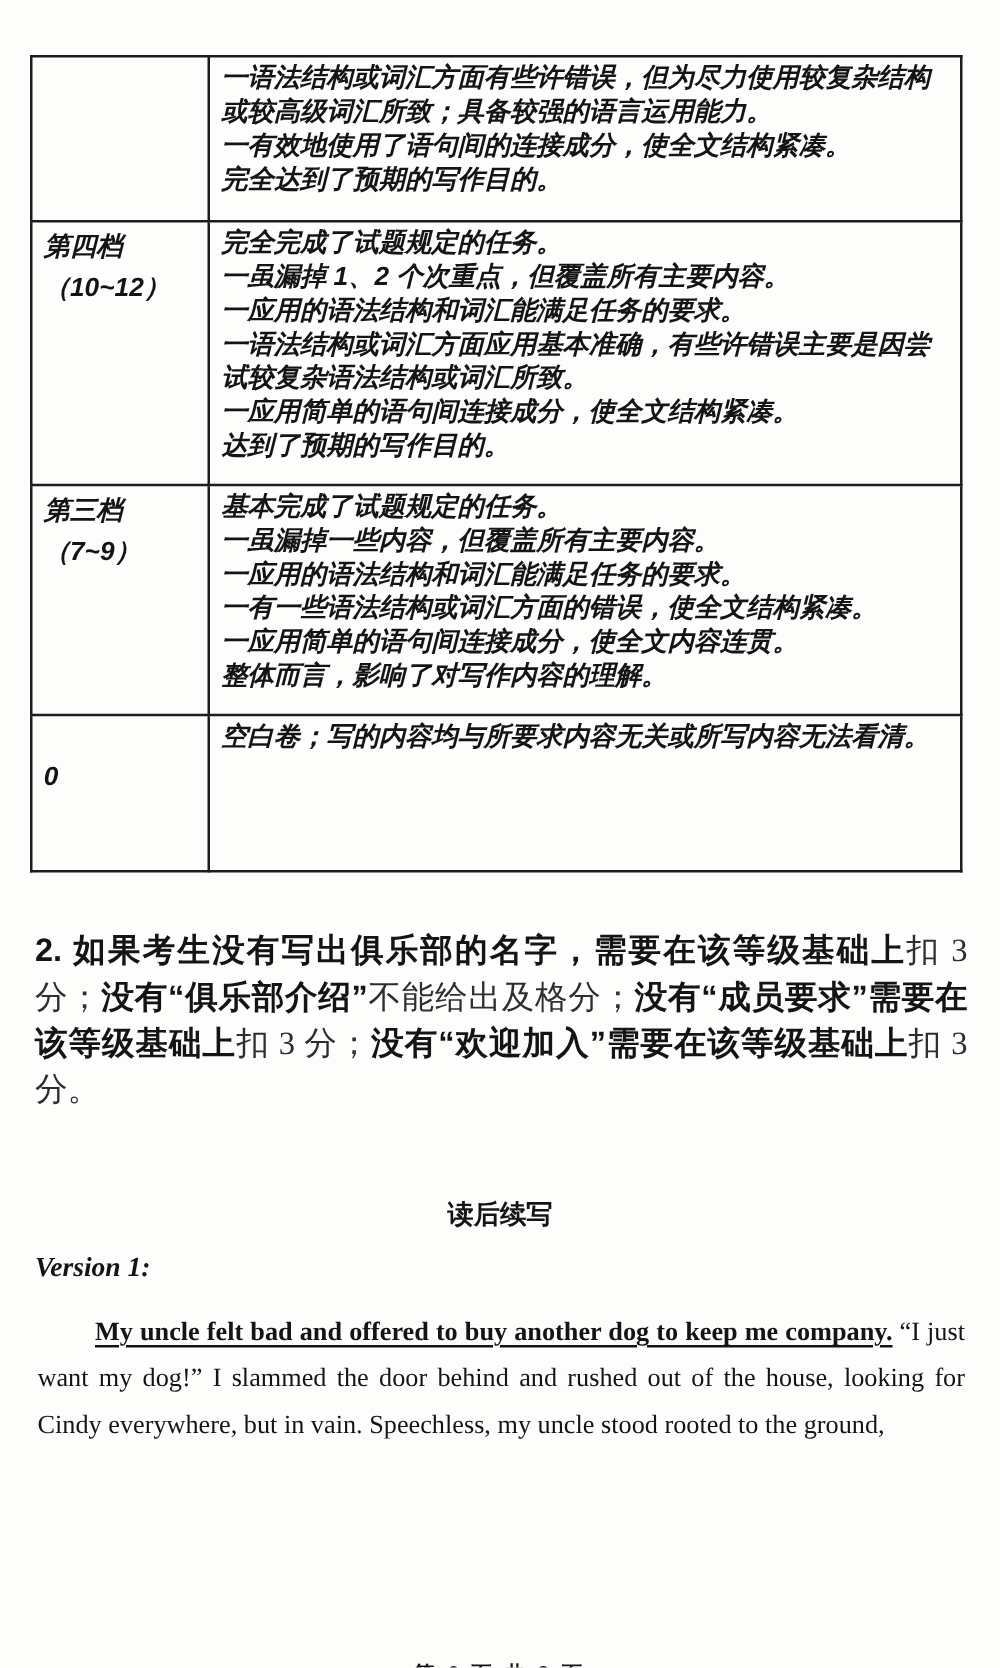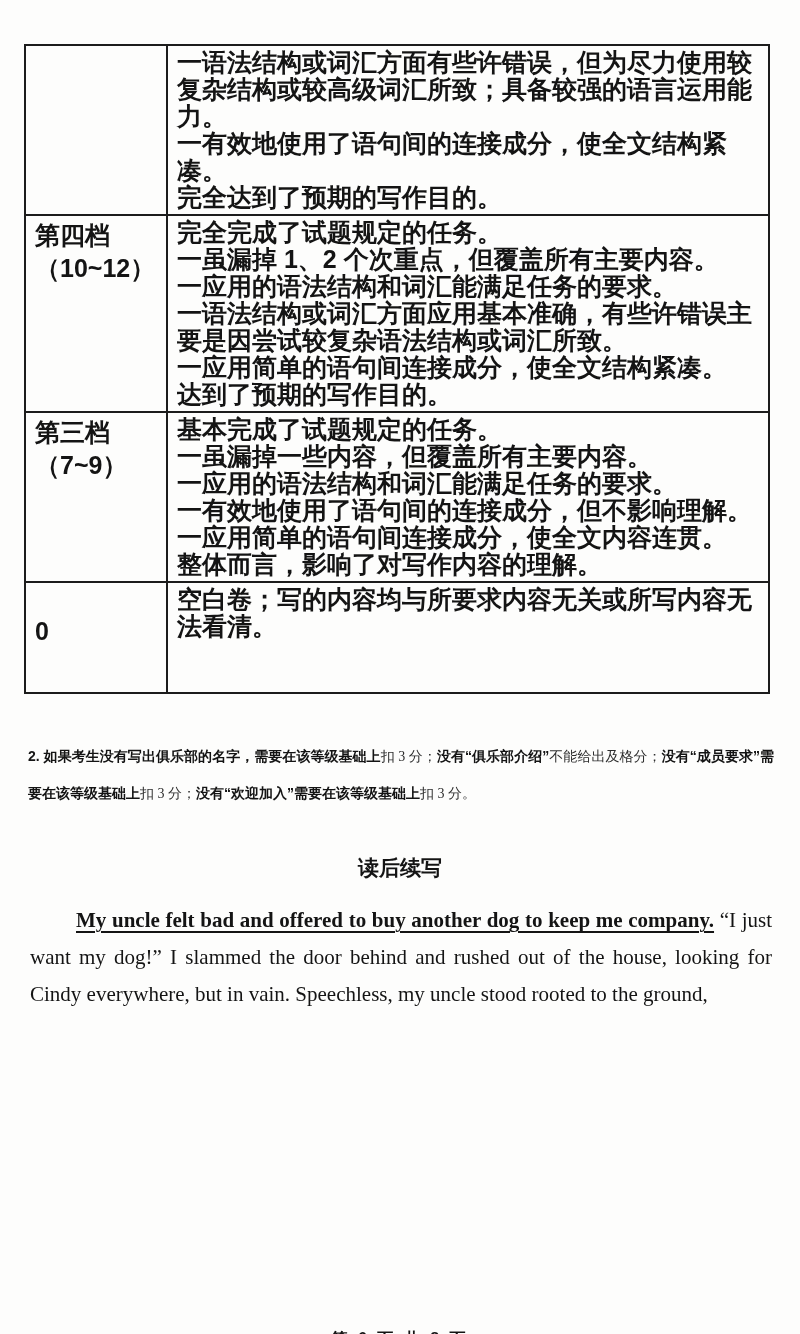--- a/index.html
+++ b/index.html
@@ -16,24 +16,25 @@
   
   table.rubric{
     border-collapse:collapse;
     width:746px;
     margin:44px 0 0 24px;
     table-layout:fixed;
   }
   table.rubric td{
     border:2px solid #1c1c1c;
     vertical-align:top;
-    font-size:25px;
+    font-size:21px;
     font-weight:700;
     line-height:27px;
-    padding:3px 4px 3px 9px;
+    padding:3px 4px 17px 9px;
+    font-style:italic;
   }
   td.grade-cell{
     width:127px;
     text-align:left;
     padding-top:28px;
     padding-left:0;
     padding-right:0;
   }
   td.grade-cell .grade-name,
   td.grade-cell .grade-score{
@@ -45,34 +46,34 @@
   tr.r2 td{height:184px;}
   tr.r3 td{height:158px;}
   tr.r4 td{height:159px;}
   tr.r5 td{height:156px;}
   tr.r6 td{height:74px;}
   tr.r6 td.grade-cell{padding-top:32px;}
 
   
   p.note{
     margin:44px 26px 0 28px;
-    font-size:14px;
+    font-size:26px;
     line-height:37px;
     text-align:justify;
   }
   p.note span.bold{font-weight:700;}
   p.note span.normal{
     font-family:"Liberation Serif",serif;
     font-weight:400;
     color:#2e2e2e;
   }
 
   
   h2.heading{
-    margin:42px 0 0 0;
+    margin:67px 0 0 0;
     text-align:center;
     font-size:21px;
     font-weight:700;
   }
   p.version{
     margin:16px 0 0 28px;
     font-family:"Liberation Serif",serif;
     font-weight:700;
     font-style:italic;
     font-size:22px;
@@ -134,38 +135,39 @@
         </tr>
         <tr class="r3">
           <td class="grade-cell">
             <div class="grade-name">第三档</div>
             <div class="grade-score">（7~9）</div>
           </td>
           <td class="desc-cell">
             <p>基本完成了试题规定的任务。</p>
             <p>一虽漏掉一些内容，但覆盖所有主要内容。</p>
             <p>一应用的语法结构和词汇能满足任务的要求。</p>
-            <p>一有效地使用了语句间的连接成分，但不影响理解。</p>
+            <p>一有一些语法结构或词汇方面的错误，使全文结构紧凑。</p>
             <p>一应用简单的语句间连接成分，使全文内容连贯。</p>
             <p>整体而言，影响了对写作内容的理解。</p>
           </td>
         </tr>
         <tr class="r6">
           <td class="grade-cell">
             <div class="grade-name">0</div>
           </td>
           <td class="desc-cell">
             <p>空白卷；写的内容均与所要求内容无关或所写内容无法看清。</p>
           </td>
         </tr>
       </tbody>
   </table>
 
   <p class="note"><span class="bold">2. 如果考生没有写出俱乐部的名字，需要在该等级基础上</span><span class="normal">扣 3 分；</span><span class="bold">没有“俱乐部介绍”</span><span class="normal">不能给出及格分；</span><span class="bold">没有“成员要求”需要在该等级基础上</span><span class="normal">扣 3 分；</span><span class="bold">没有“欢迎加入”需要在该等级基础上</span><span class="normal">扣 3 分。</span></p>
 
   <h2 class="heading">读后续写</h2>
 
+  <p class="version">Version 1:</p>
 
   <p class="english"><span class="bold-underline">My uncle felt bad and offered to buy another dog to keep me company.</span><span> “I just want my dog!” I slammed the door behind and rushed out of the house, looking for Cindy everywhere, but in vain. Speechless, my uncle stood rooted to the ground,</span></p>
 
   <div class="footer">第 6 页 共 8 页</div>
 
 </div>
 
 </body></html>

